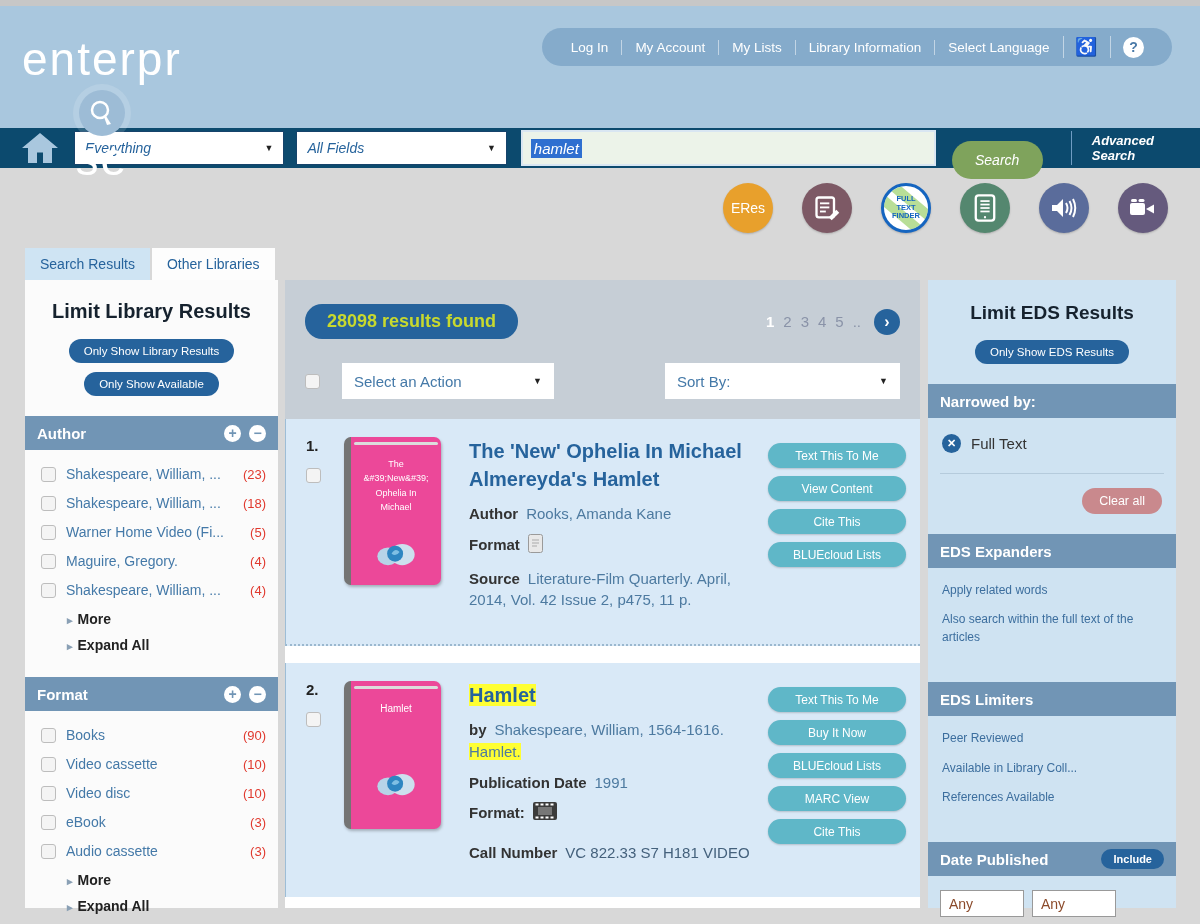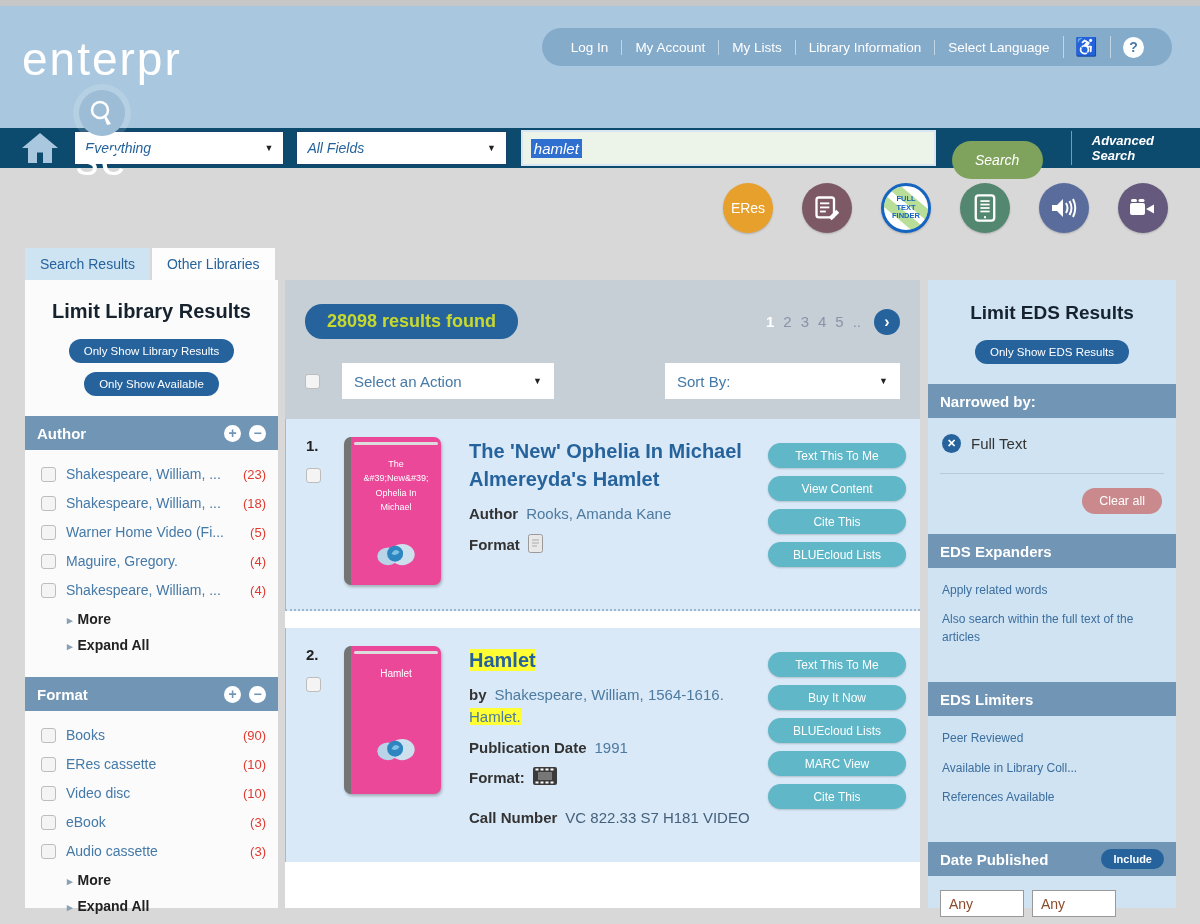--- a/index.html
+++ b/index.html
@@ -271,21 +271,21 @@
           </span>
         </div>
         <div class="facet-list">
           <div class="facet-item">
             <span class="cb"></span>
             <span class="facet-label">Books</span>
             <span class="facet-count">(90)</span>
           </div>
           <div class="facet-item">
             <span class="cb"></span>
-            <span class="facet-label">ERes cassette</span>
+            <span class="facet-label">Video cassette</span>
             <span class="facet-count">(10)</span>
           </div>
           <div class="facet-item">
             <span class="cb"></span>
             <span class="facet-label">Video disc</span>
             <span class="facet-count">(10)</span>
           </div>
           <div class="facet-item">
             <span class="cb"></span>
             <span class="facet-label">eBook</span>
@@ -353,20 +353,21 @@
         </div>
         <div class="details">
           <div class="r-title">The 'New' Ophelia In Michael Almereyda's Hamlet</div>
           <div class="field"><span class="f-label">Author</span><span>Rooks, Amanda Kane</span></div>
           <div class="field"><span class="f-label">Format</span><span class="fmt-icon"><svg width="15" height="19" viewBox="0 0 15 19">
                   <rect x="0.5" y="0.5" width="14" height="18" rx="2" fill="#e8e8e8" stroke="#9a9a9a"></rect>
                   <line x1="4" y1="6" x2="11" y2="6" stroke="#aaa"></line>
                   <line x1="4" y1="9" x2="11" y2="9" stroke="#aaa"></line>
                   <line x1="4" y1="12" x2="9" y2="12" stroke="#aaa"></line>
                 </svg></span></div>
+          <div class="field"><span class="f-label">Source</span><span>Literature-Film Quarterly. April, 2014, Vol. 42 Issue 2, p475, 11 p.</span></div>
         </div>
         <div class="btn-col">
           <div class="teal-btn">Text This To Me</div>
           <div class="teal-btn">View Content</div>
           <div class="teal-btn">Cite This</div>
           <div class="teal-btn">BLUEcloud Lists</div>
         </div>
       </div>
 
       <div class="result-row" style="margin-bottom:0; border-bottom:none;">

